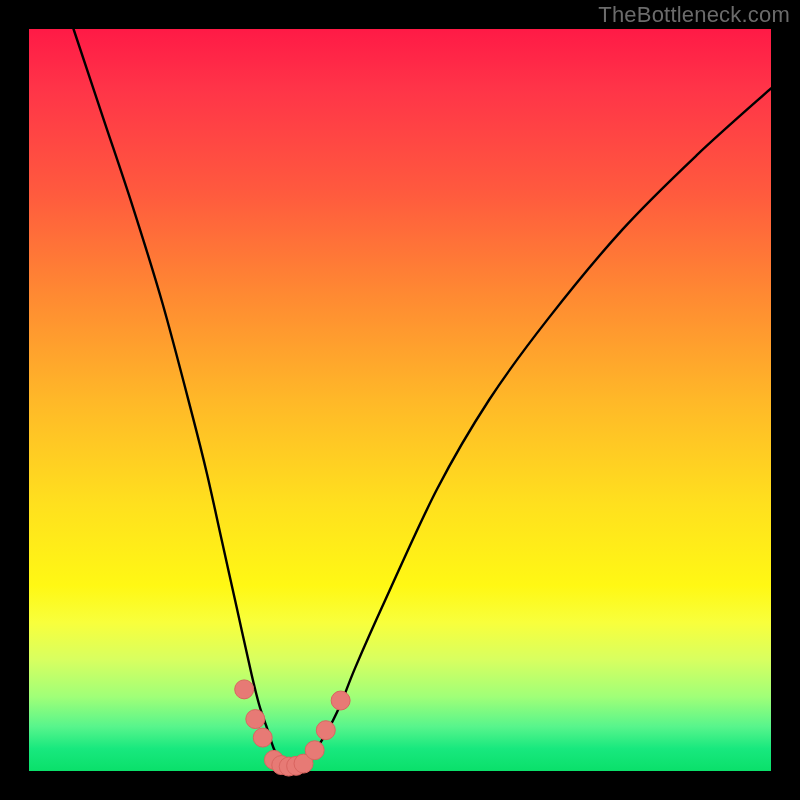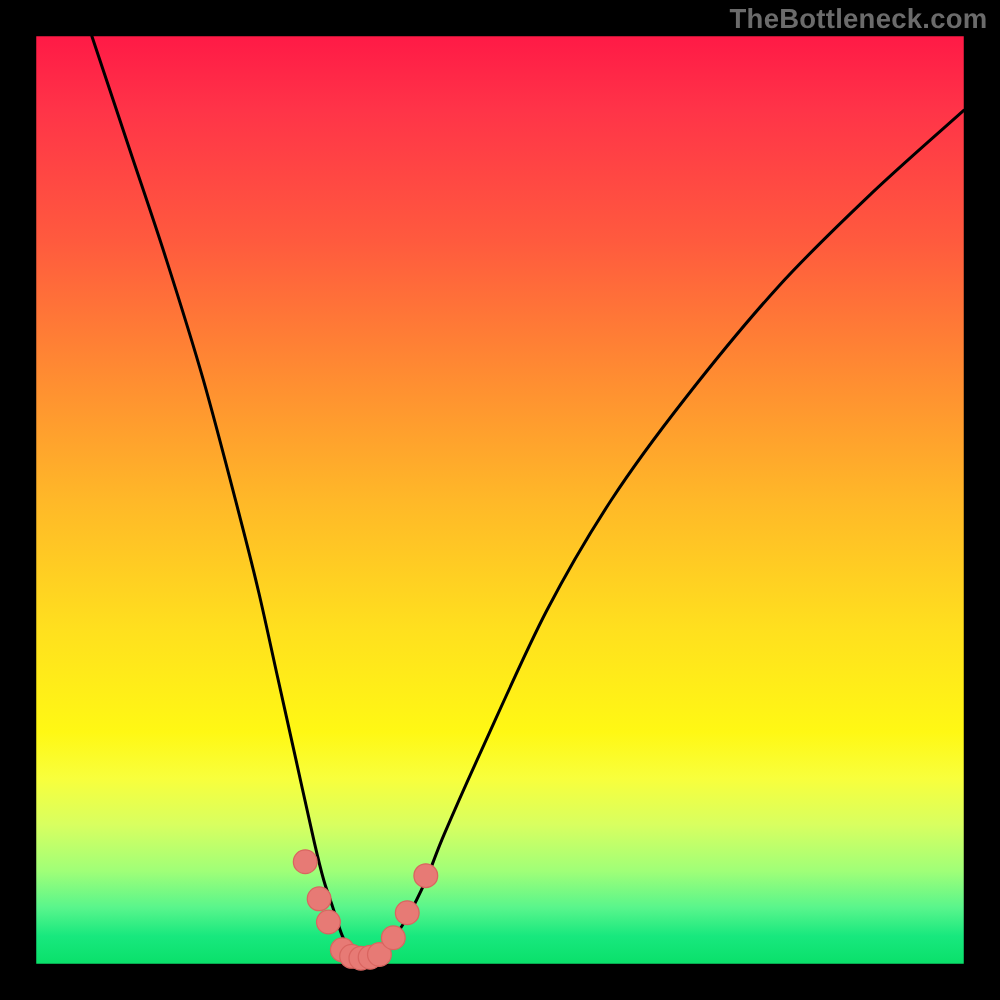--- a/index.html
+++ b/index.html
@@ -42,21 +42,21 @@
       #0ae06a 100%
     );
   }
   .watermark {
     position: absolute;
     top: 2px;
     right: 10px;
     color: #6b6b6b;
     font-size: 22px;
     letter-spacing: 0.2px;
-    font-weight: 700;
+    font-weight: 400;
   }
   svg.curve {
     position: absolute;
     left: 0;
     top: 0;
     width: 742px;
     height: 742px;
     overflow: visible;
   }
 </style>

